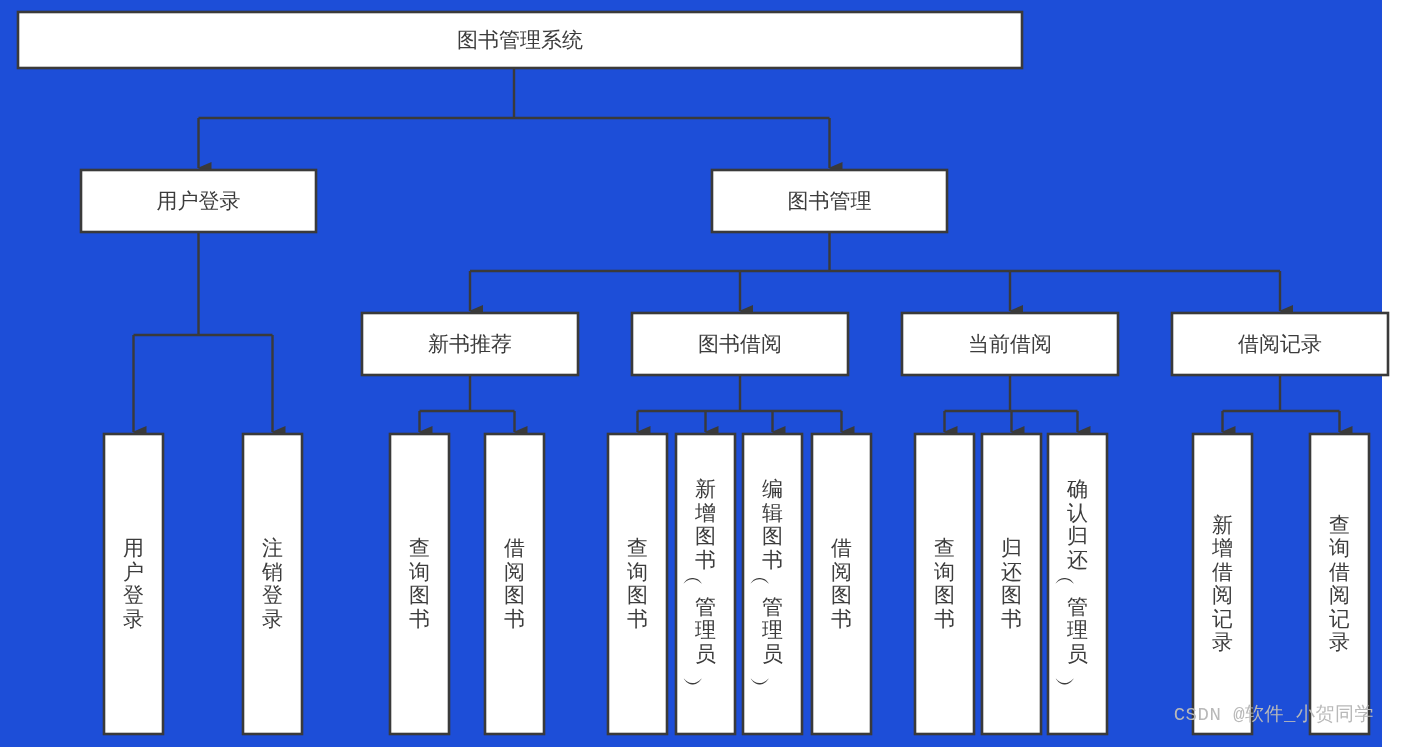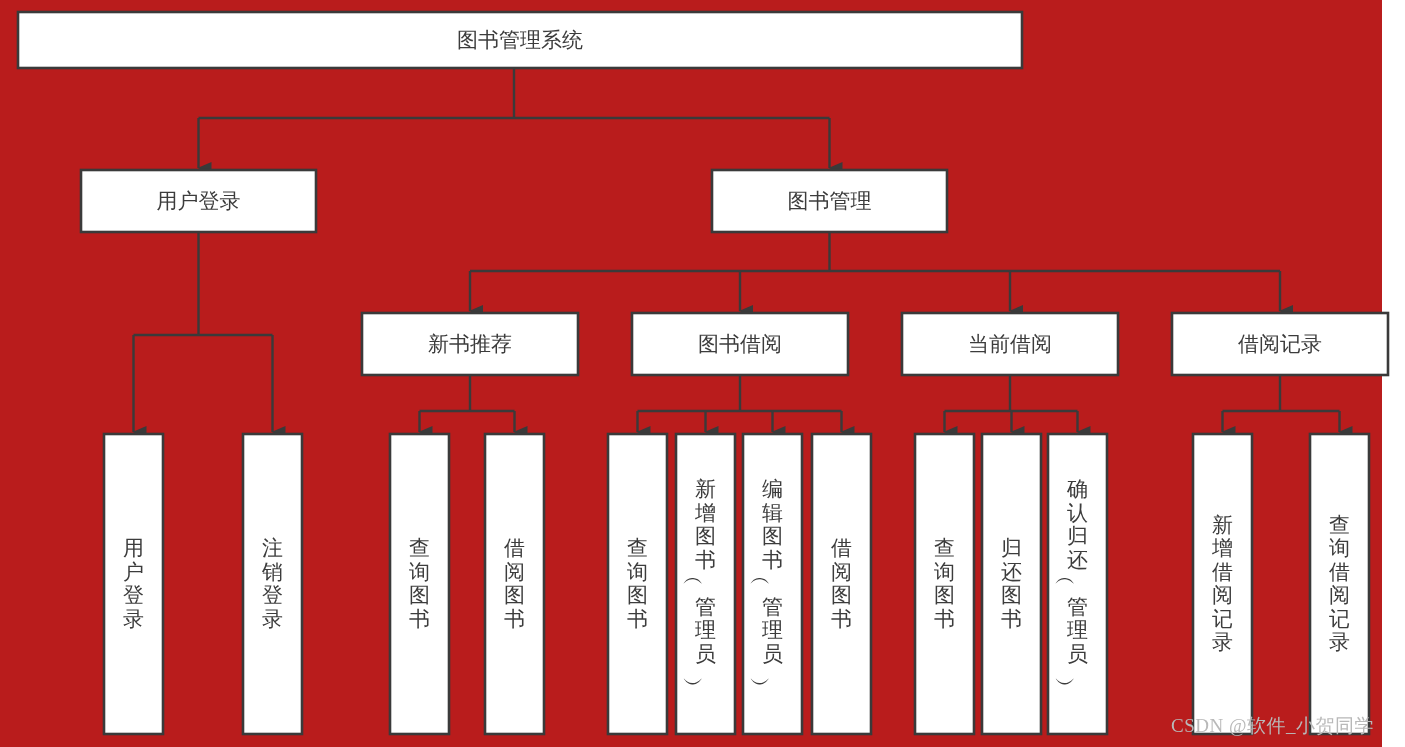--- a/index.html
+++ b/index.html
@@ -1,36 +1,36 @@
 <!DOCTYPE html>
 <html><head>
 <meta charset="utf-8">
 <style>
   html,body{margin:0;padding:0;background:#ffffff;}
   body{
     width:1405px;height:747px;
     font-family:"DejaVu Sans","Liberation Sans",sans-serif;
     overflow:hidden;
   }
-  #diagram-root{position:relative;width:1382px;height:747px;background:#b91c1c;}
+  #diagram-root{position:relative;width:1382px;height:747px;background:#1d4ed8;}
   svg#tree{position:absolute;left:0;top:0;width:1405px;height:747px;}
   .node-rect{fill:#ffffff;stroke:#3a3a3a;stroke-width:2.6;}
   .connector{stroke:#3a3a3a;stroke-width:2.4;fill:none;stroke-linecap:butt;}
   .arrow-head{fill:#3a3a3a;stroke:none;}
   .node-label-h{
     font-family:"DejaVu Sans","Liberation Sans",sans-serif;
     font-size:21px;fill:#3c3c3c;text-anchor:middle;dominant-baseline:middle;
   }
   .node-label-v{
     font-family:"DejaVu Sans","Liberation Sans",sans-serif;
     font-size:21px;fill:#3c3c3c;text-anchor:middle;
   }
   .watermark{
-    position:absolute;right:8px;bottom:8px;
-    font-family:Liberation Serif, serif;
+    position:absolute;right:8px;bottom:20px;
+    font-family:Liberation Mono, monospace;
     font-size:19px;color:#b9b9b9;letter-spacing:.5px;white-space:nowrap;
     user-select:none;pointer-events:none;
   }
 </style>
 </head>
 <body>
 
 <div id="diagram-root">
 
   <svg id="tree" viewBox="0 0 1405 747">

